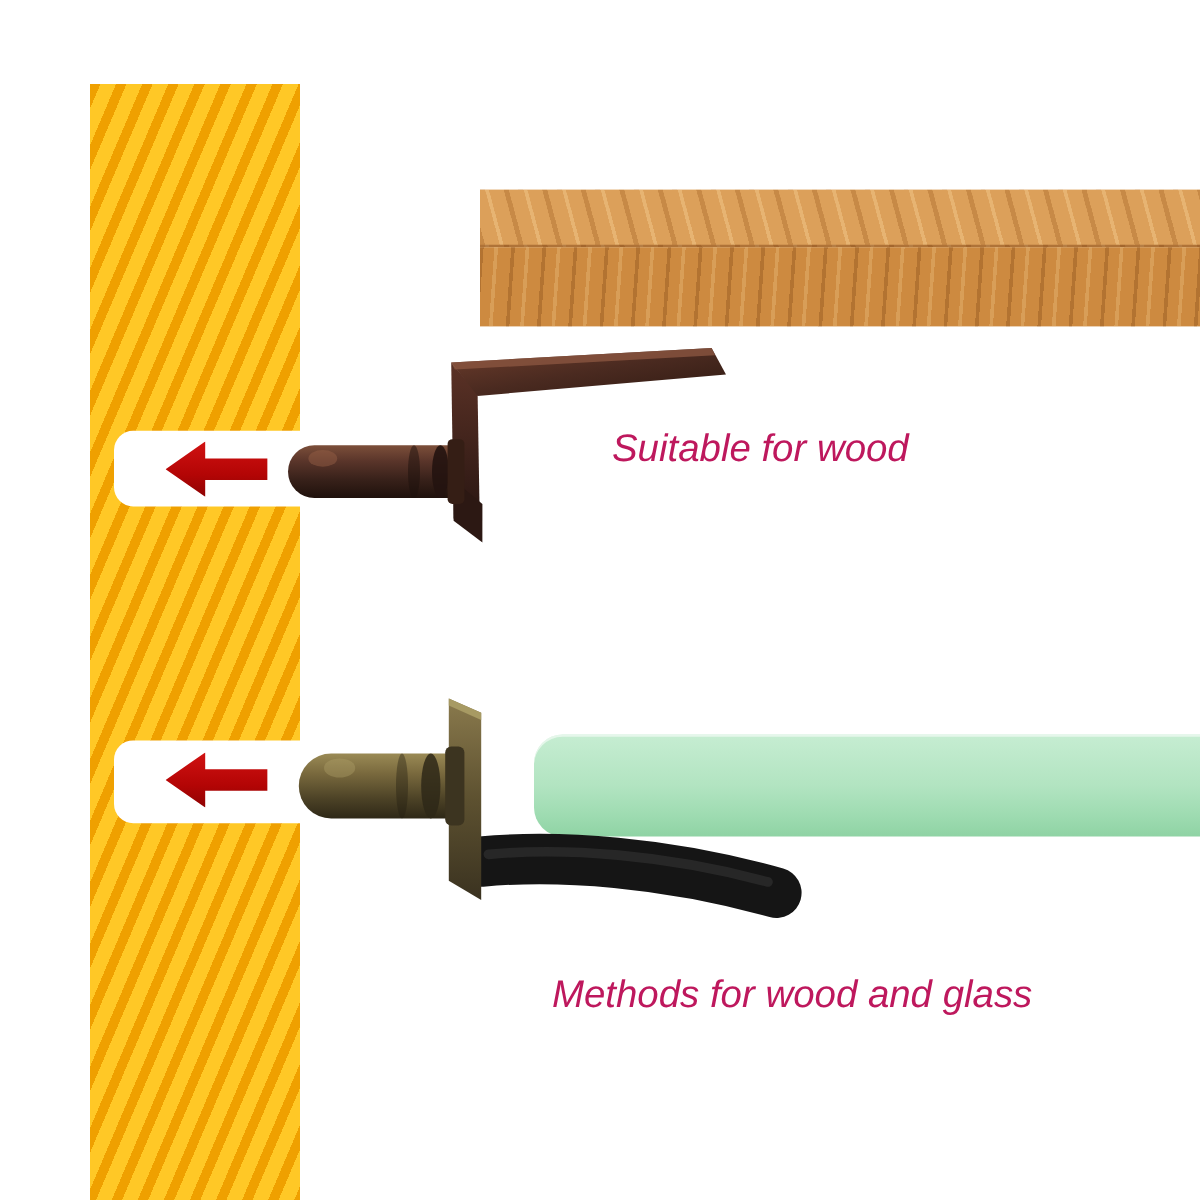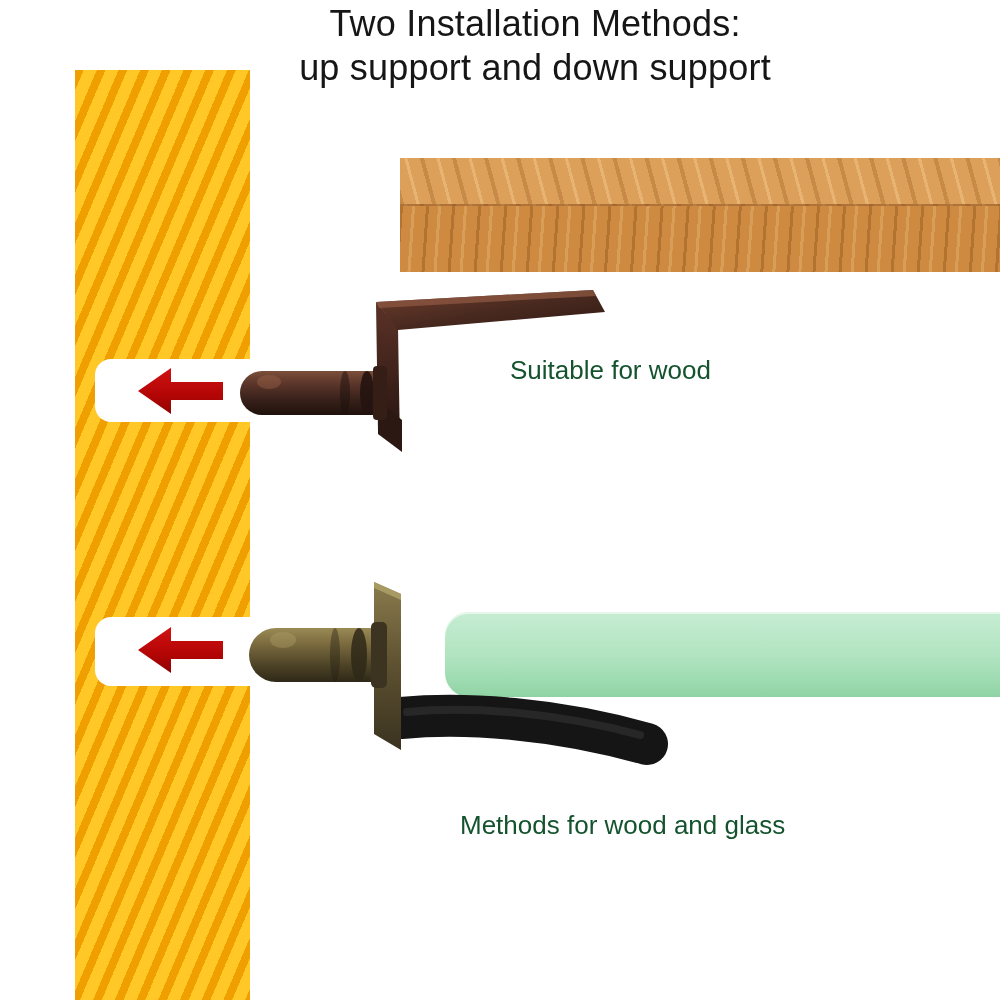--- a/index.html
+++ b/index.html
@@ -54,21 +54,21 @@
     box-shadow:inset 0 2px 0 rgba(255,255,255,.55);
   }
   
   .arrow{position:absolute;width:85px;height:46px;}
   .arrow.a1{left:138px;top:368px;}
   .arrow.a2{left:138px;top:627px;}
   
   .bracket1{position:absolute;left:225px;top:282px;width:400px;height:180px;}
   .bracket2{position:absolute;left:235px;top:572px;width:440px;height:210px;}
   
-  .caption{position:absolute;font-size:26px;color:#14532d;white-space:nowrap;}
+  .caption{position:absolute;font-size:32px;color:#be185d;white-space:nowrap;font-style:italic;}
   .caption.c1{left:510px;top:355px;}
   .caption.c2{left:460px;top:810px;}
 </style>
 </head>
 <body>
 
 <div class="canvas">
 
   <div class="panel"></div>
 
@@ -153,18 +153,14 @@
     <path d="M150,56 L41,56 A27 27 0 0 0 41,110 L150,110 Z" fill="url(#b2peg)"></path>
     <ellipse cx="124" cy="83" rx="8" ry="27" fill="#2e2817" opacity="0.85"></ellipse>
     <ellipse cx="100" cy="83" rx="5" ry="27" fill="#241f12" opacity="0.4"></ellipse>
     <rect x="136" y="50" width="16" height="66" rx="5" fill="#3c3420"></rect>
     <ellipse cx="48" cy="68" rx="13" ry="8" fill="#b0a06a" opacity="0.4"></ellipse>
   </svg>
 
   <div class="caption c1">Suitable for wood</div>
   <div class="caption c2">Methods for wood and glass</div>
 
-  <div class="title">
-    <div>Two Installation Methods:</div>
-    <div>up support and down support</div>
-  </div>
 
 </div>
 
 </body></html>

